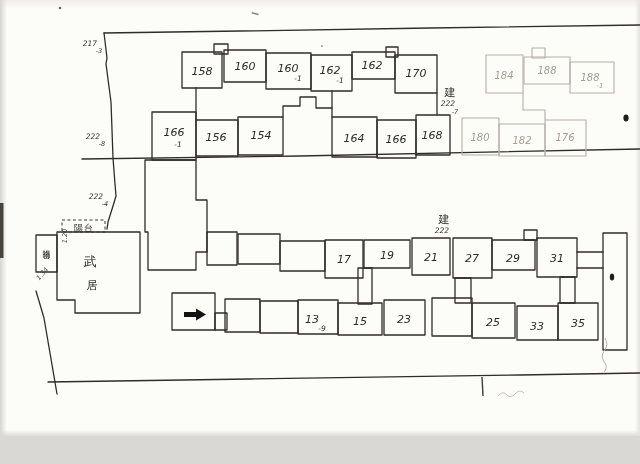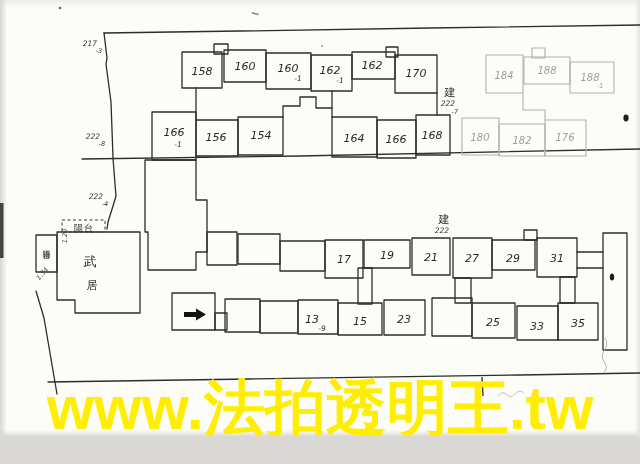--- a/index.html
+++ b/index.html
@@ -197,15 +197,14 @@
     <rect x="252" y="12" width="7" height="1.6" fill="#888" transform="rotate(15 252 12)"></rect>
     <circle cx="322" cy="46" r="1" fill="#999"></circle>
     <ellipse cx="626" cy="118" rx="2.6" ry="3.4" fill="#1e1e1c"></ellipse>
     <ellipse cx="612" cy="277" rx="2.2" ry="3.6" fill="#1e1e1c"></ellipse>
     <path d="M605,338 q4,7 -1,13 q-4,6 1,12 q3,5 -1,9" stroke="#b6b1a7" stroke-width="1" fill="none"></path>
     <path d="M498,396 q5,-6 9,-1 q4,4 9,-2 q4,-4 8,0" stroke="#c9c4b9" stroke-width="1" fill="none"></path>
     <line x1="482" y1="377" x2="483" y2="396" stroke="#3c3b37" stroke-width="1.4"></line>
   </g>
 </svg>
 
-<div class="watermark" style="color: rgb(255, 238, 0);">www.法拍透明王.tw</div>
 
 </div>
 
 </body></html>

